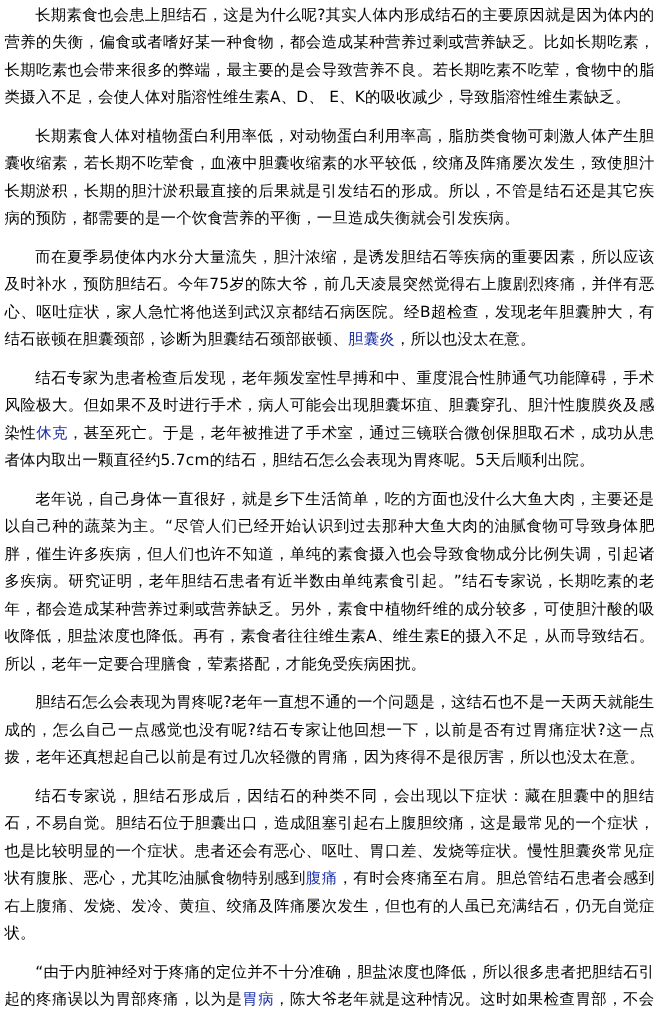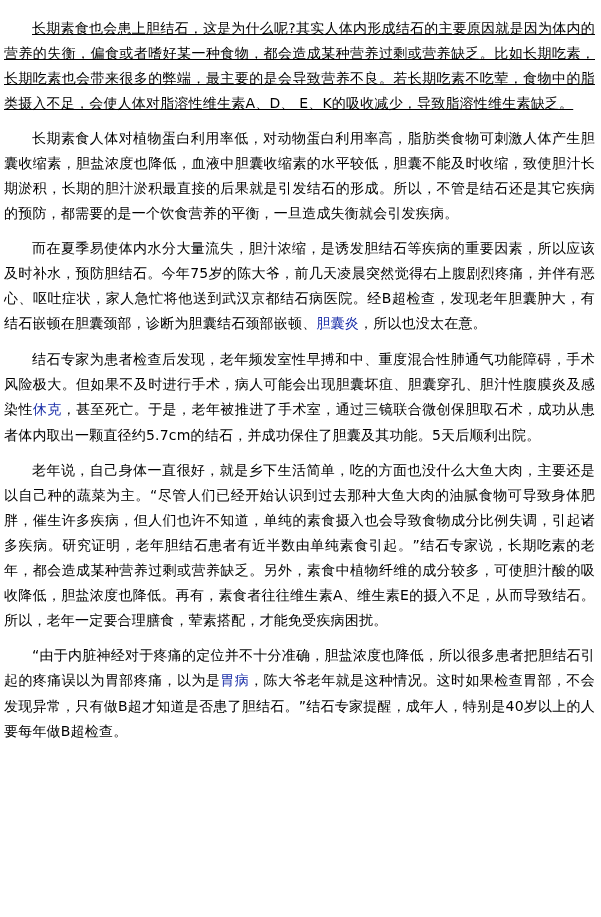--- a/index.html
+++ b/index.html
@@ -14,33 +14,35 @@
   .article {
     padding: 0 6px 0 4px;
   }
   .para {
     margin: 0 0 10px 0;
     line-height: 25px;
     text-indent: 28px;
     text-align: justify;
     letter-spacing: 0.2px;
   }
-  .para:first-child { margin-top: 16px; text-decoration: underline; }
-  .link { color: #1a2ea8; text-decoration: none; cursor: pointer; font-family: Liberation Mono, monospace; }
+  .para:first-child { margin-top: 2px; }
+  .link { color: #1a2ea8; text-decoration: none; cursor: pointer; }
 </style>
 </head>
 <body>
 
 <div class="article">
   <p class="para"><span>长期素食也会患上胆结石，这是为什么呢?其实人体内形成结石的主要原因就是因为体内的营养的失衡，偏食或者嗜好某一种食物，都会造成某种营养过剩或营养缺乏。比如长期吃素，长期吃素也会带来很多的弊端，最主要的是会导致营养不良。若长期吃素不吃荤，食物中的脂类摄入不足，会使人体对脂溶性维生素A、D、 E、K的吸收减少，导致脂溶性维生素缺乏。</span></p>
 
-  <p class="para"><span>长期素食人体对植物蛋白利用率低，对动物蛋白利用率高，脂肪类食物可刺激人体产生胆囊收缩素，胆盐浓度也降低，血液中胆囊收缩素的水平较低，胆囊不能及时收缩，致使胆汁长期淤积，长期的胆汁淤积最直接的后果就是引发结石的形成。所以，不管是结石还是其它疾病的预防，都需要的是一个饮食营养的平衡，一旦造成失衡就会引发疾病。</span></p>
+  <p class="para"><span>长期素食人体对植物蛋白利用率低，对动物蛋白利用率高，脂肪类食物可刺激人体产生胆囊收缩素，若长期不吃荤食，血液中胆囊收缩素的水平较低，绞痛及阵痛屡次发生，致使胆汁长期淤积，长期的胆汁淤积最直接的后果就是引发结石的形成。所以，不管是结石还是其它疾病的预防，都需要的是一个饮食营养的平衡，一旦造成失衡就会引发疾病。</span></p>
 
   <p class="para"><span>而在夏季易使体内水分大量流失，胆汁浓缩，是诱发胆结石等疾病的重要因素，所以应该及时补水，预防胆结石。今年75岁的陈大爷，前几天凌晨突然觉得右上腹剧烈疼痛，并伴有恶心、呕吐症状，家人急忙将他送到武汉京都结石病医院。经B超检查，发现老年胆囊肿大，有结石嵌顿在胆囊颈部，诊断为胆囊结石颈部嵌顿、</span><a class="link">胆囊炎</a><span>，所以也没太在意。</span></p>
 
-  <p class="para"><span>结石专家为患者检查后发现，老年频发室性早搏和中、重度混合性肺通气功能障碍，手术风险极大。但如果不及时进行手术，病人可能会出现胆囊坏疽、胆囊穿孔、胆汁性腹膜炎及感染性</span><a class="link">休克</a><span>，甚至死亡。于是，老年被推进了手术室，通过三镜联合微创保胆取石术，成功从患者体内取出一颗直径约5.7cm的结石，并成功保住了胆囊及其功能。5天后顺利出院。</span></p>
+  <p class="para"><span>结石专家为患者检查后发现，老年频发室性早搏和中、重度混合性肺通气功能障碍，手术风险极大。但如果不及时进行手术，病人可能会出现胆囊坏疽、胆囊穿孔、胆汁性腹膜炎及感染性</span><a class="link">休克</a><span>，甚至死亡。于是，老年被推进了手术室，通过三镜联合微创保胆取石术，成功从患者体内取出一颗直径约5.7cm的结石，胆结石怎么会表现为胃疼呢。5天后顺利出院。</span></p>
 
   <p class="para"><span>老年说，自己身体一直很好，就是乡下生活简单，吃的方面也没什么大鱼大肉，主要还是以自己种的蔬菜为主。“尽管人们已经开始认识到过去那种大鱼大肉的油腻食物可导致身体肥胖，催生许多疾病，但人们也许不知道，单纯的素食摄入也会导致食物成分比例失调，引起诸多疾病。研究证明，老年胆结石患者有近半数由单纯素食引起。”结石专家说，长期吃素的老年，都会造成某种营养过剩或营养缺乏。另外，素食中植物纤维的成分较多，可使胆汁酸的吸收降低，胆盐浓度也降低。再有，素食者往往维生素A、维生素E的摄入不足，从而导致结石。所以，老年一定要合理膳食，荤素搭配，才能免受疾病困扰。</span></p>
 
+  <p class="para"><span>胆结石怎么会表现为胃疼呢?老年一直想不通的一个问题是，这结石也不是一天两天就能生成的，怎么自己一点感觉也没有呢?结石专家让他回想一下，以前是否有过胃痛症状?这一点拨，老年还真想起自己以前是有过几次轻微的胃痛，因为疼得不是很厉害，所以也没太在意。</span></p>
 
+  <p class="para"><span>结石专家说，胆结石形成后，因结石的种类不同，会出现以下症状：藏在胆囊中的胆结石，不易自觉。胆结石位于胆囊出口，造成阻塞引起右上腹胆绞痛，这是最常见的一个症状，也是比较明显的一个症状。患者还会有恶心、呕吐、胃口差、发烧等症状。慢性胆囊炎常见症状有腹胀、恶心，尤其吃油腻食物特别感到</span><a class="link">腹痛</a><span>，有时会疼痛至右肩。胆总管结石患者会感到右上腹痛、发烧、发冷、黄疸、绞痛及阵痛屡次发生，但也有的人虽已充满结石，仍无自觉症状。</span></p>
 
   <p class="para"><span>“由于内脏神经对于疼痛的定位并不十分准确，胆盐浓度也降低，所以很多患者把胆结石引起的疼痛误以为胃部疼痛，以为是</span><a class="link">胃病</a><span>，陈大爷老年就是这种情况。这时如果检查胃部，不会发现异常，只有做B超才知道是否患了胆结石。”结石专家提醒，成年人，特别是40岁以上的人要每年做B超检查。</span></p>
 </div>
 
 </body></html>

